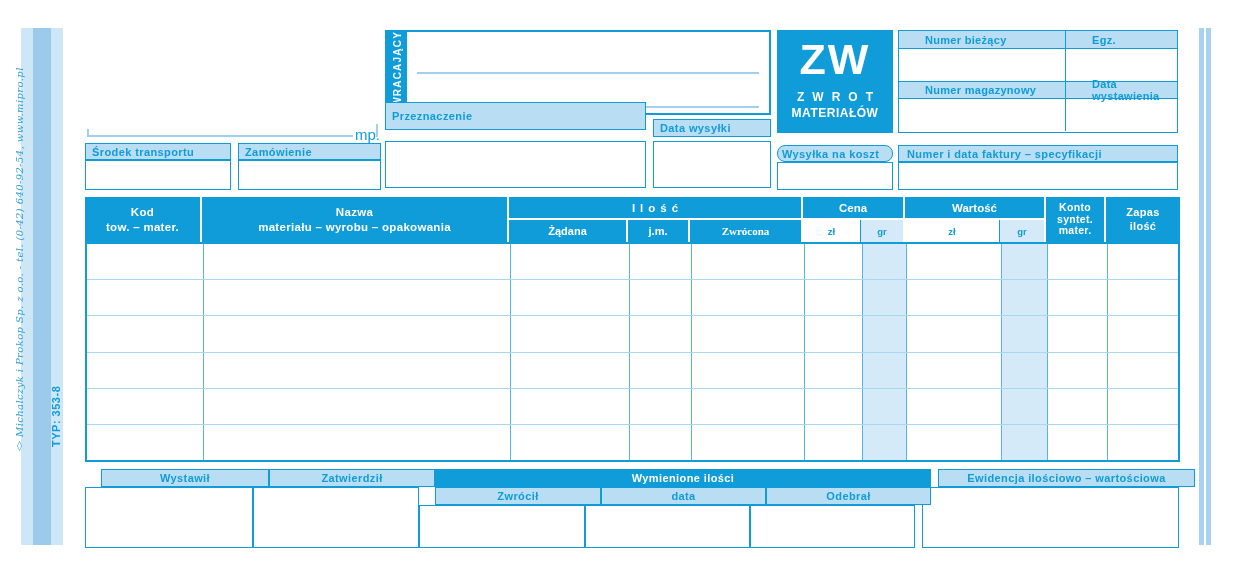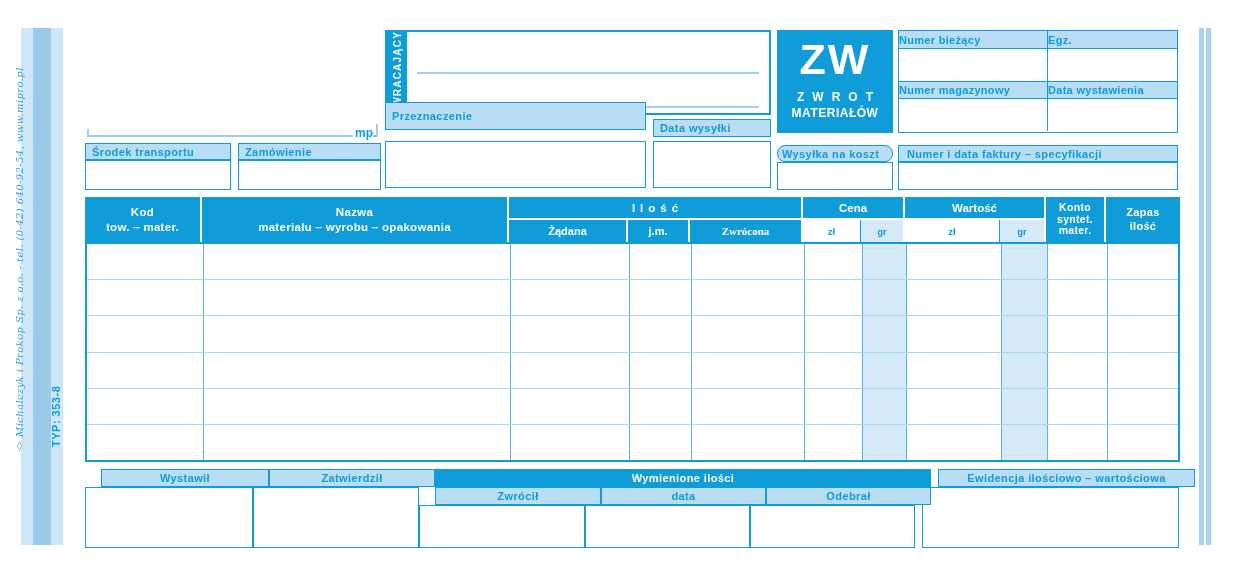--- a/index.html
+++ b/index.html
@@ -36,35 +36,35 @@
   .zwr-box{left:385px;top:30px;width:386px;height:85px;border:2px solid var(--cyan);background:#fff;}
   .zwr-label{position:absolute;left:0;top:0;bottom:0;width:20px;background:var(--cyan);
              display:flex;align-items:center;justify-content:center;}
   .zwr-label span{writing-mode:vertical-rl;transform:rotate(180deg);color:#fff;font-weight:bold;
              font-size:10px;letter-spacing:1.2px;}
   .wline{position:absolute;left:30px;right:10px;height:2px;background:var(--line);}
 
   
   .mp-line{left:87px;top:135px;width:266px;height:2px;background:var(--line);}
   .mp-tick{width:2px;background:var(--line);}
-  .mp-text{left:355px;top:126px;color:var(--cyan);font-size:12px;font-weight:bold;}
+  .mp-text{left:355px;top:126px;color:var(--cyan);font-size:15px;font-weight:normal;}
 
   
   .zw{left:777px;top:30px;width:116px;height:103px;background:var(--cyan);color:#fff;text-align:center;
       display:flex;flex-direction:column;justify-content:flex-start;}
   .zw-big{font-size:43px;font-weight:bold;letter-spacing:2px;line-height:56px;margin-top:1px;}
   .zw-s1{font-size:12px;font-weight:bold;letter-spacing:8px;padding-left:8px;margin-top:3px;}
   .zw-s2{font-size:12px;font-weight:bold;letter-spacing:.5px;margin-top:2px;}
 
   
   .ntable{left:898px;top:30px;width:280px;height:103px;border:1.5px solid var(--cyan);background:#fff;}
   .nrow{display:flex;border-bottom:1.5px solid var(--cyan);}
   .nrow:last-child{border-bottom:none;}
-  .ncell{display:flex;align-items:center;font-weight:bold;font-size:11px;
-         color:var(--cyan);letter-spacing:.3px;}
+  .ncell{padding-left:8px;display:flex;align-items:center;font-weight:bold;font-size:11px;
+         color:var(--cyan);letter-spacing:.3px;margin-left:18px;}
   .ncell.c1{width:149px;border-right:1.5px solid var(--cyan);}
   .ncell.c2{flex:1;}
   .nrow.hdr{background:var(--light);height:18px;}
   .nrow.cell{height:32.5px;background:#fff;}
 
   
   .thead{left:85px;top:197px;width:1095px;height:45px;background:var(--cyan);display:flex;}
   .th-col{border-right:2px solid #fff;display:flex;flex-direction:column;justify-content:center;
           text-align:center;color:#fff;font-weight:bold;font-size:11.5px;letter-spacing:.3px;line-height:1.25;}
   .th-col:last-child{border-right:none;}

